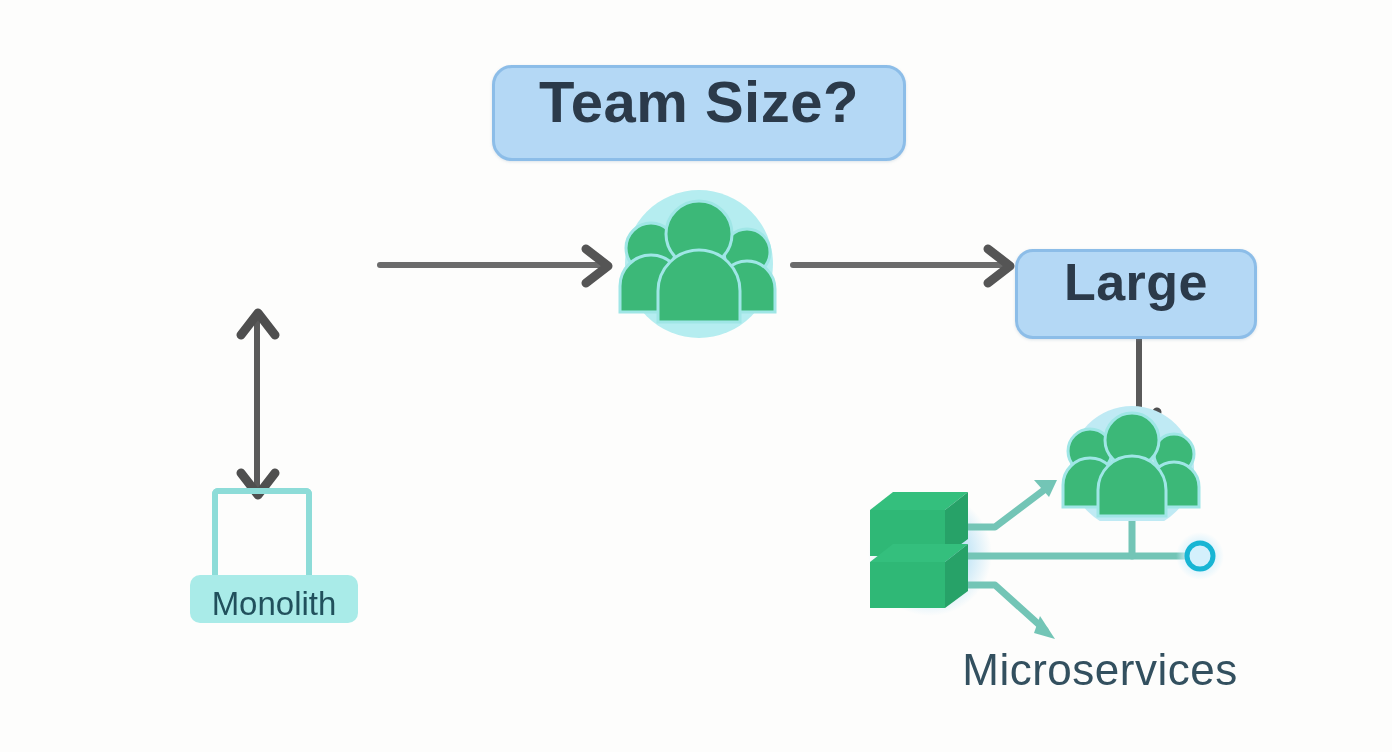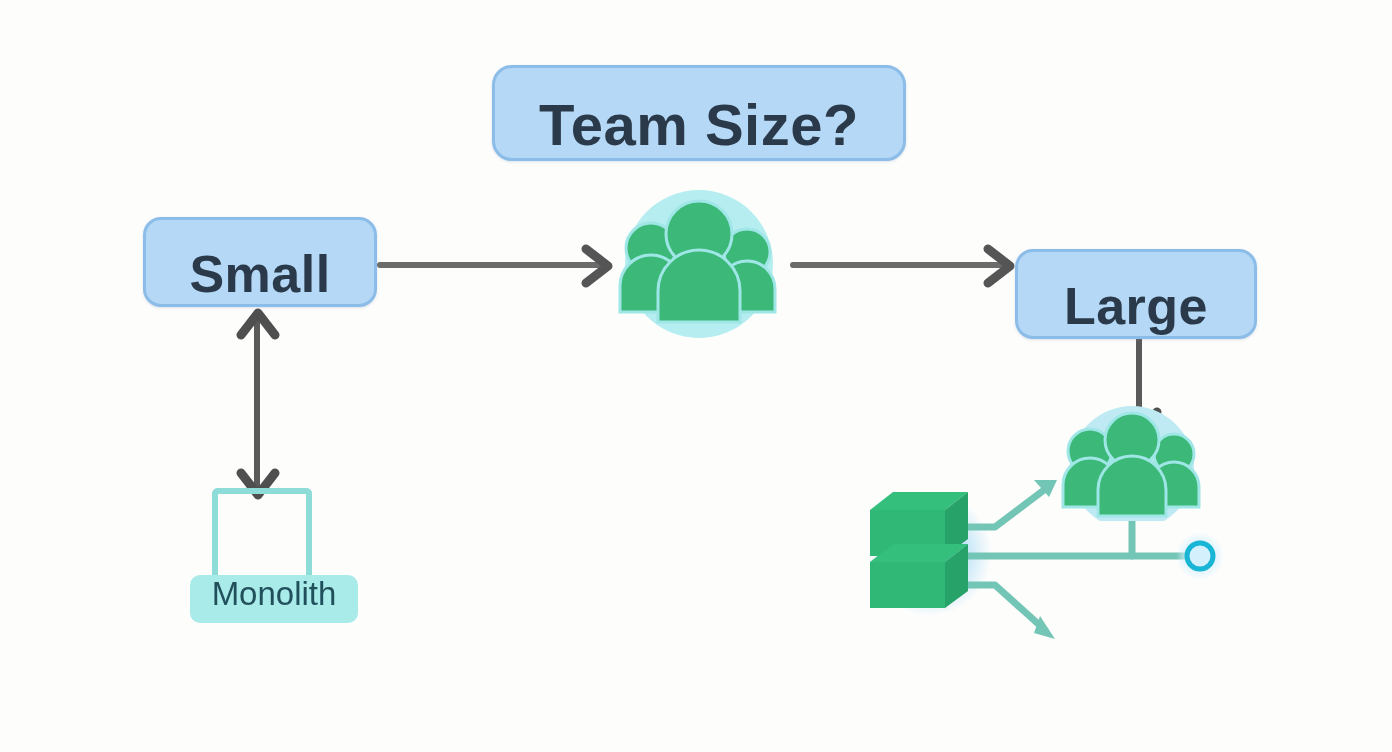--- a/index.html
+++ b/index.html
@@ -27,21 +27,21 @@
   }
 
   
   .node-box {
     position: absolute;
     box-sizing: border-box;
     background: #b4d8f5;
     border: 3px solid #8cbde8;
     border-radius: 18px;
     display: flex;
-    align-items: flex-end;
+    align-items: flex-start;
     justify-content: center;
     color: #2b3a4a;
     font-weight: bold;
     letter-spacing: 0.5px;
     box-shadow: 0 1px 3px rgba(120,150,180,0.25);
   }
   #node-title {
     left: 492px;
     top: 65px;
     width: 414px;
@@ -86,21 +86,21 @@
   }
   #monolith-label {
     position: absolute;
     left: 0px;
     top: 95px;
     width: 168px;
     height: 48px;
     background: #a9ebe8;
     border-radius: 10px;
     display: flex;
-    align-items: flex-start;
+    align-items: flex-end;
     justify-content: center;
     color: #21505c;
     font-size: 33px;
   }
 
   
   .people-icon { position: absolute; }
   #people-center { left: 614px; top: 190px; width: 170px; height: 148px; }
   #people-micro  { left: 1058px; top: 406px; width: 148px; height: 115px; }
   #micro-label {
@@ -188,23 +188,20 @@
     <g>
       <circle cx="1200" cy="556" r="24" fill="url(#haloRing)"></circle>
       <circle cx="1200" cy="556" r="13" fill="none" stroke="#18b5d4" stroke-width="5"></circle>
     </g>
   </svg>
 
   <div class="node-box" id="node-title">
     <span>Team Size?</span>
   </div>
 
-  <div class="node-box" id="node-small">
-    <span>Small</span>
-  </div>
 
   <div class="node-box" id="node-large">
     <span>Large</span>
   </div>
 
   <svg class="people-icon" id="people-center" viewBox="0 0 170 148">
     <circle cx="85" cy="74" r="74" fill="#b5edf0"></circle>
     <g fill="#3cb878" stroke="#9fe6e6" stroke-width="3">
       <circle cx="37" cy="58" r="25"></circle>
       <path d="M 6 122 L 6 96 a 31 31 0 0 1 62 0 L 68 122 Z"></path>
@@ -227,14 +224,17 @@
     </g>
   </svg>
 
   <div id="monolith-group">
     <div id="monolith-shape"></div>
     <div id="monolith-label">
       <span>Monolith</span>
     </div>
   </div>
 
+  <div id="micro-label">
+    <span>Microservices</span>
+  </div>
 
 </div>
 
 </body></html>

